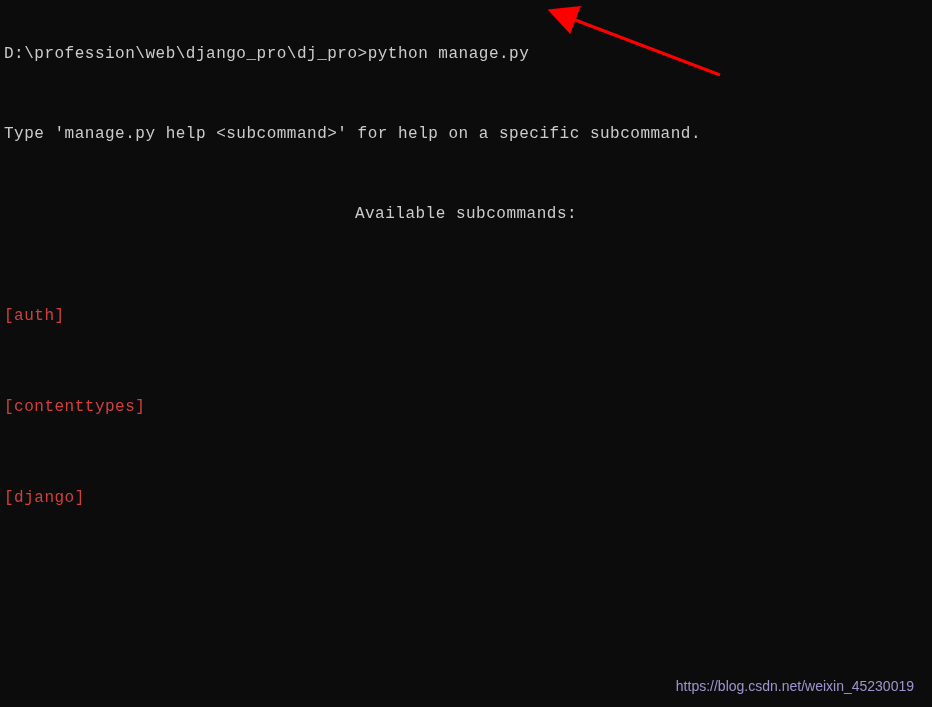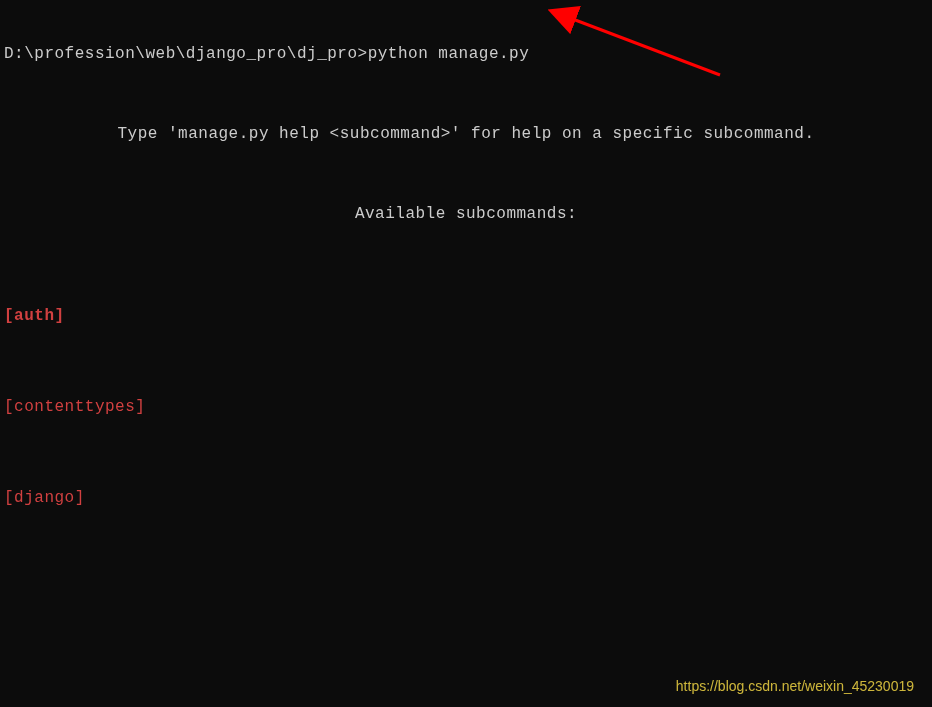--- a/index.html
+++ b/index.html
@@ -25,49 +25,47 @@
       z-index: 1;
     }
     .prompt-line {
       display: block;
       letter-spacing: 0.5px;
     }
     .help-line {
       display: block;
       margin-top: 18px;
       letter-spacing: 0.5px;
-      text-align: center;
     }
     .avail-line {
       display: block;
       margin-top: 18px;
       letter-spacing: 0.5px;
       text-align: center;
     }
     .section-header {
       color: #d14040;
       display: block;
       margin-top: 8px;
       letter-spacing: 0.5px;
     }
     .section-header.first {
       margin-top: 18px;
-      font-weight: bold;
     }
     .subcommand {
       display: block;
       padding-left: 38px;
       letter-spacing: 0.5px;
       line-height: 1.25;
     }
     .watermark {
       position: absolute;
       bottom: 12px;
       right: 18px;
-      color: #fde047;
+      color: #c4b5fd;
       font-family: Arial, sans-serif;
       font-size: 14px;
       opacity: 0.8;
       z-index: 2;
     }
     .arrow-svg {
       position: absolute;
       top: 0;
       left: 0;
       pointer-events: none;

